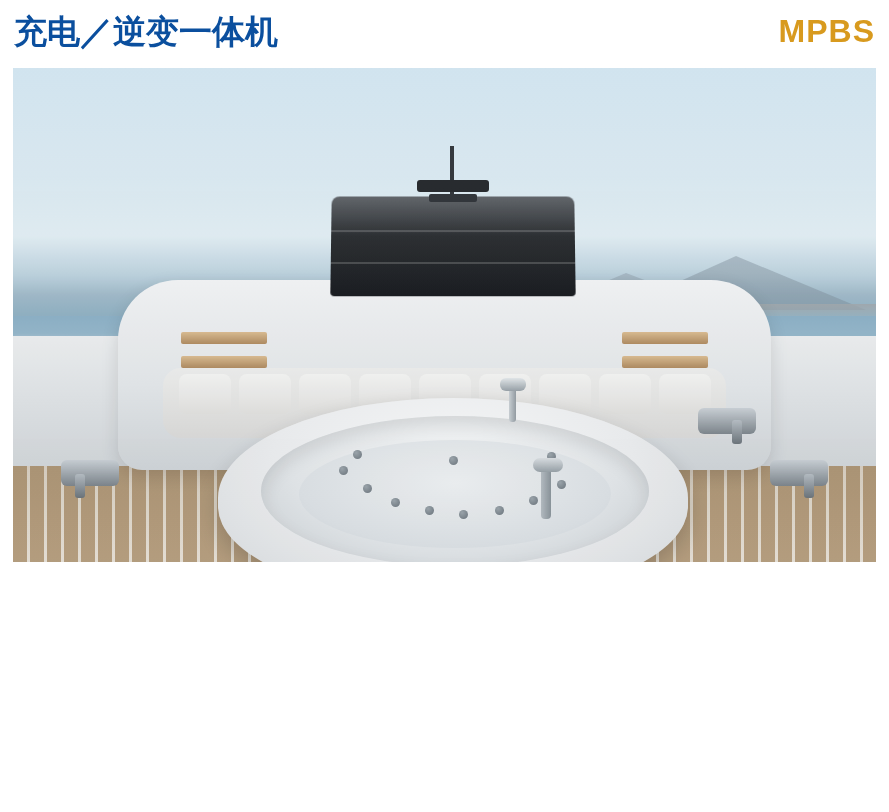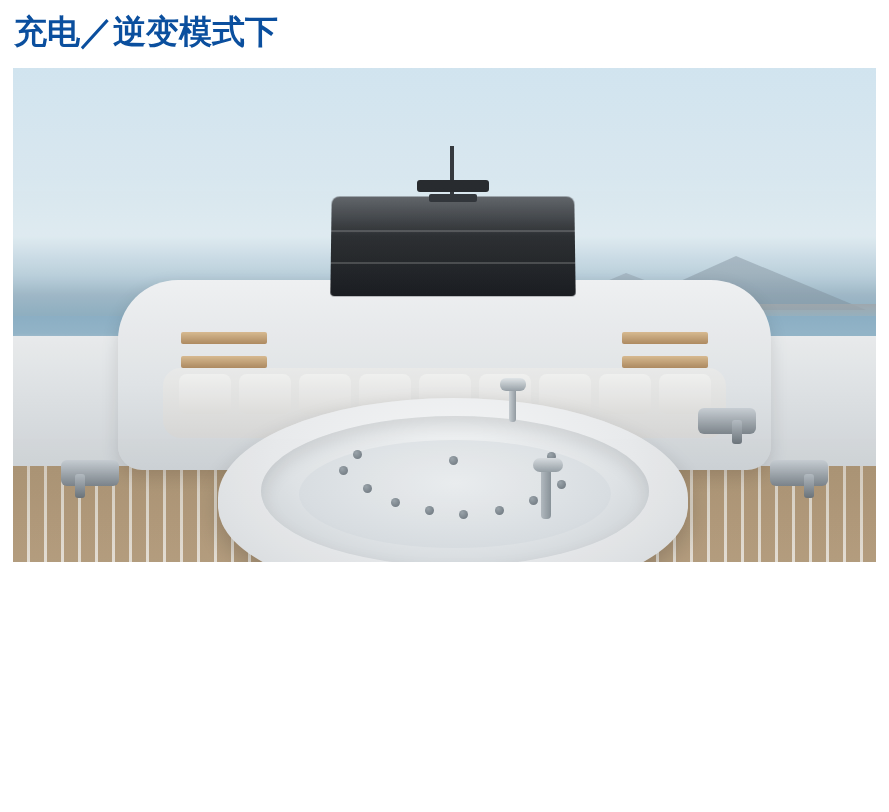--- a/index.html
+++ b/index.html
@@ -403,21 +403,22 @@
     text-indent: 2.2em;
     letter-spacing: 0.2px;
   }
 </style>
 </head>
 <body>
 
 <div class="page">
 
   <div class="header">
-    <div class="doc-title">充电／逆变模式下</div>
+    <div class="doc-title">充电／逆变一体机</div>
+    <div class="brand">MPBS</div>
   </div>
 
   <div class="hero">
     <div class="hero-scene"></div>
 
     <div class="mountain mtn-a"></div>
     <div class="mountain mtn-b"></div>
     <div class="coastline"></div>
 
     <div class="sea"></div>

